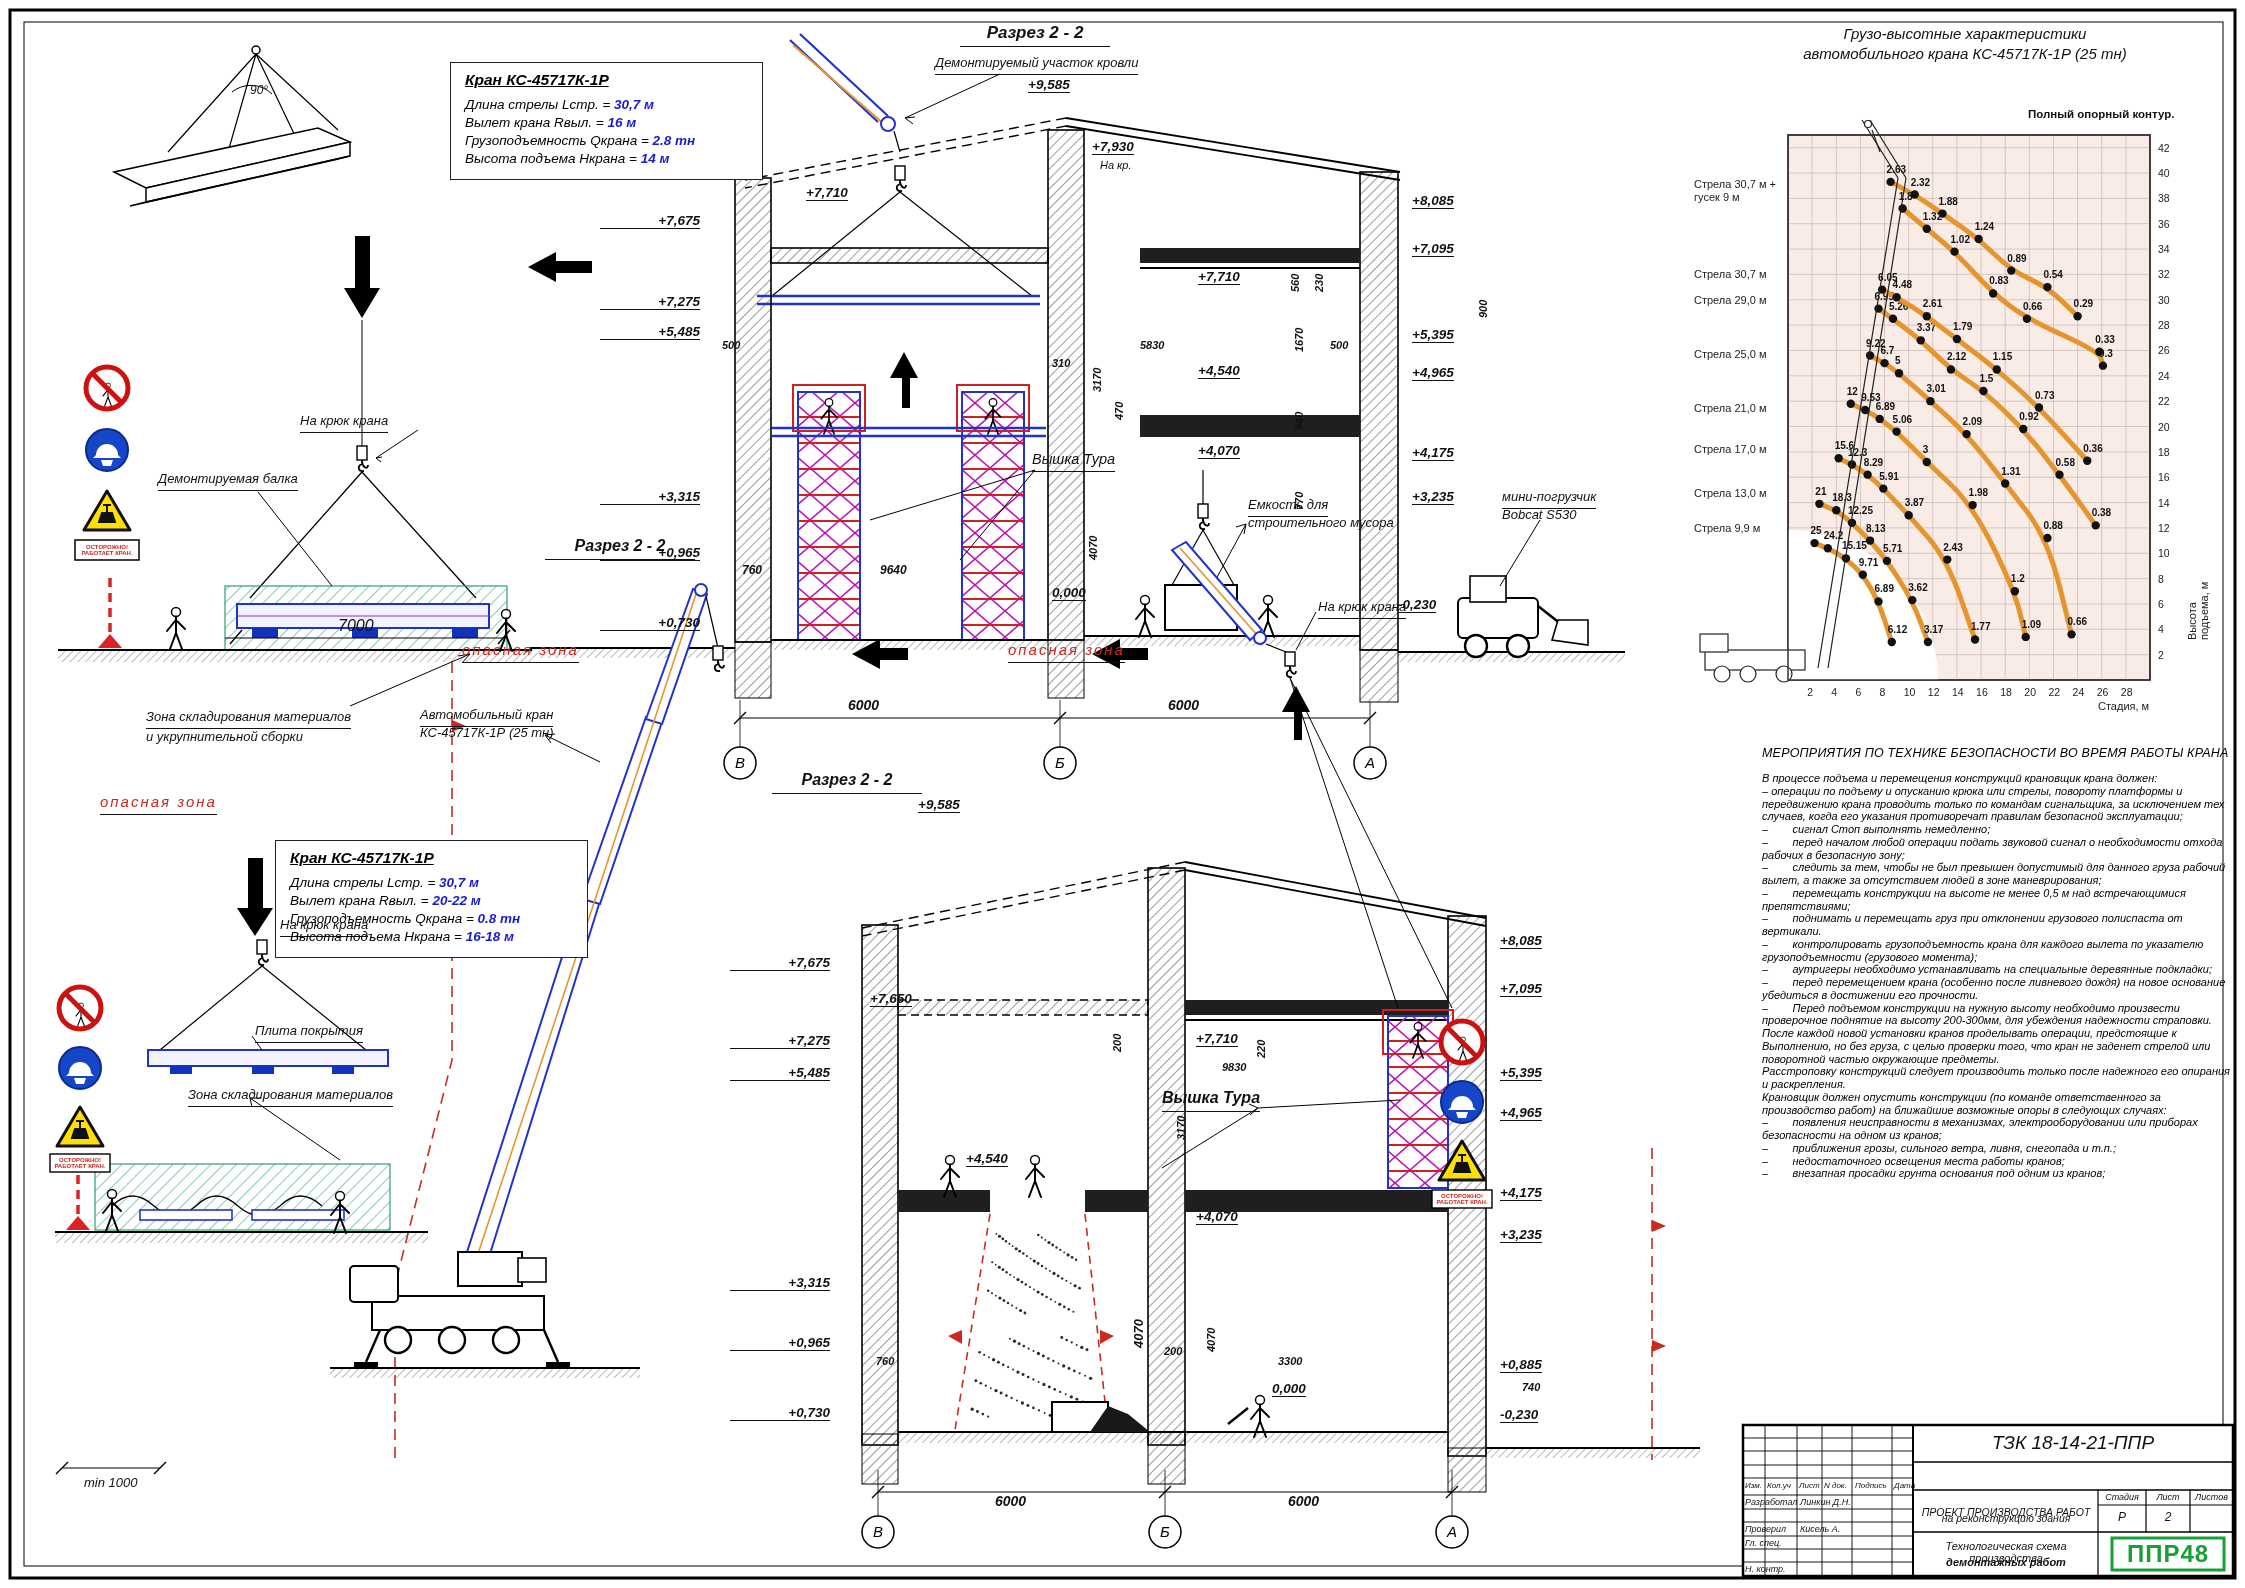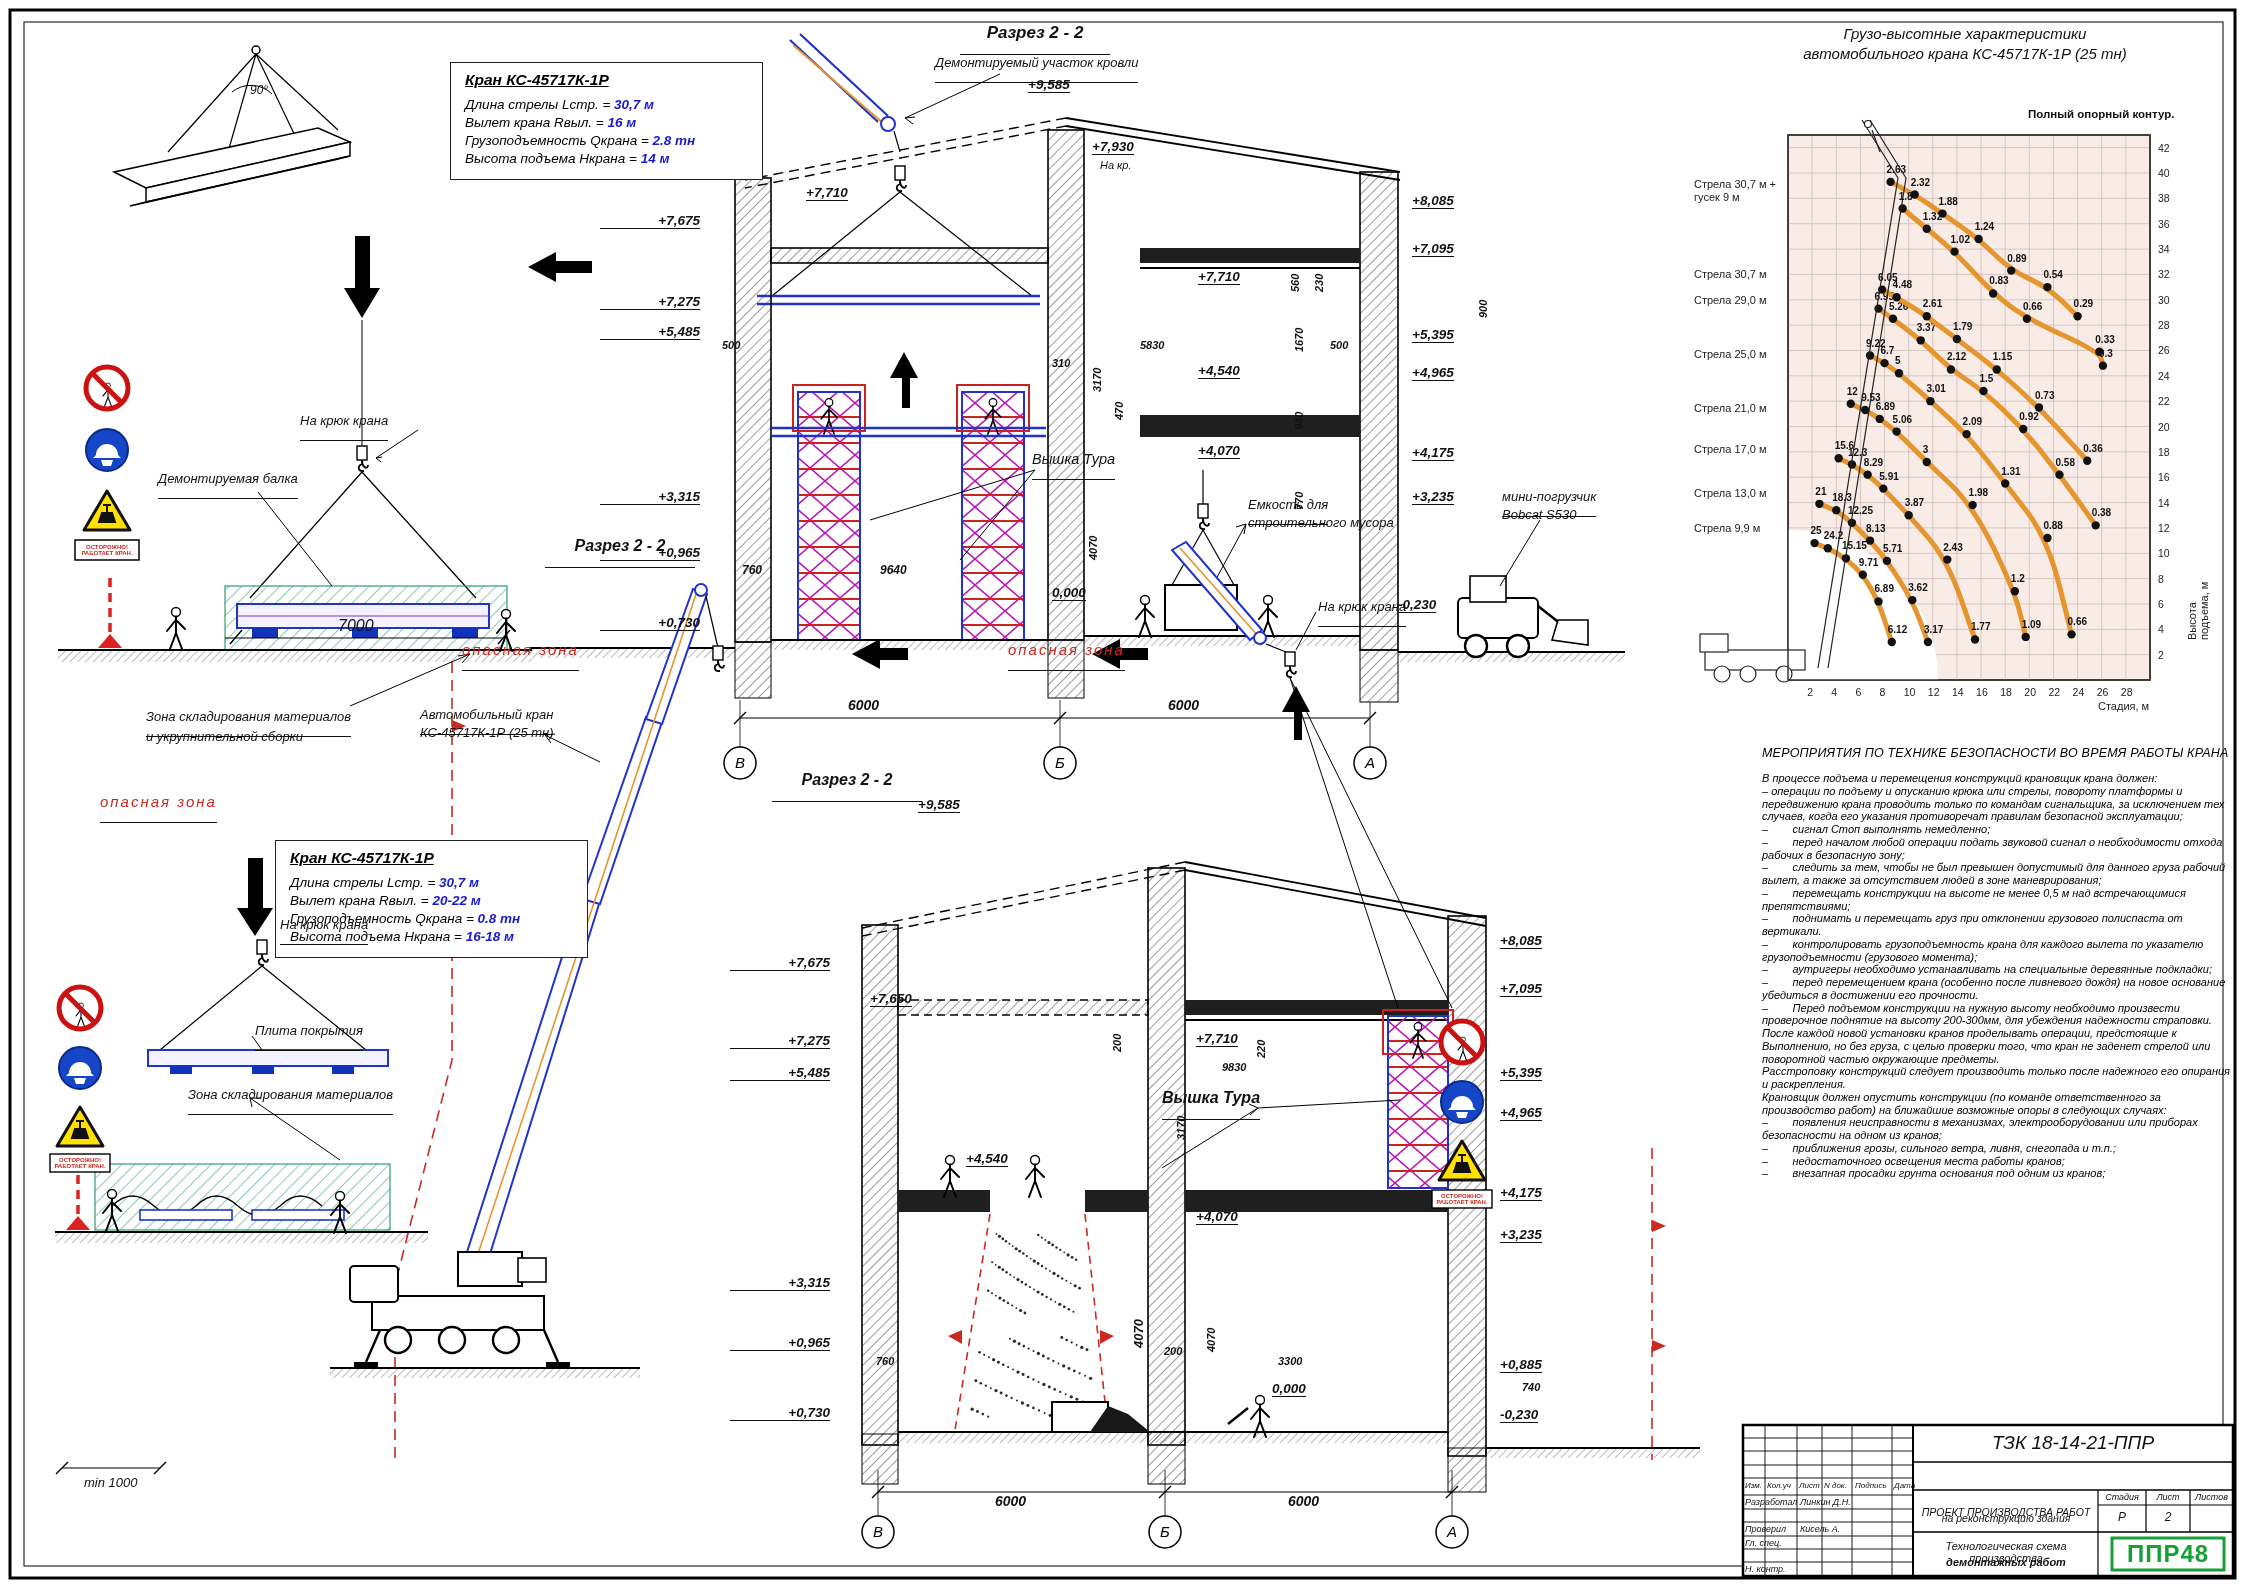--- a/index.html
+++ b/index.html
@@ -1,20 +1,20 @@
 <!DOCTYPE html>
 <html><head>
 <meta charset="utf-8">
 <style>
   html,body{margin:0;padding:0;background:#888;}
   #sheet{position:relative;width:2245px;height:1588px;background:#fff;overflow:hidden;
          font-family:"Liberation Sans",sans-serif;}
   svg{position:absolute;left:0;top:0;}
   .L{position:absolute;font-style:italic;color:#111;white-space:nowrap;font-size:13px;line-height:1.05;}
-  .u{border-bottom:1.3px solid #111;padding-bottom:12px;}
+  .u{border-bottom:1.3px solid #111;padding-bottom:4px;}
   .ctr{text-align:center;}
   .rt{text-align:right;}
   .big{font-size:17px;font-weight:bold;}
   .elev{font-size:13.5px;font-weight:bold;border-bottom:1.4px solid #111;}
   .dim{font-size:12px;font-weight:bold;font-style:italic;}
   .v{transform:rotate(-90deg);transform-origin:0 0;}
   .red{color:#c92a21;}
   .tiny{font-size:6px;font-style:normal;}
   .box{position:absolute;border:1.8px solid #222;background:#fff;padding:8px 12px 10px 14px;}
   .box .bt{font-size:15.5px;font-weight:bold;font-style:italic;text-decoration:underline;margin-bottom:8px;}

